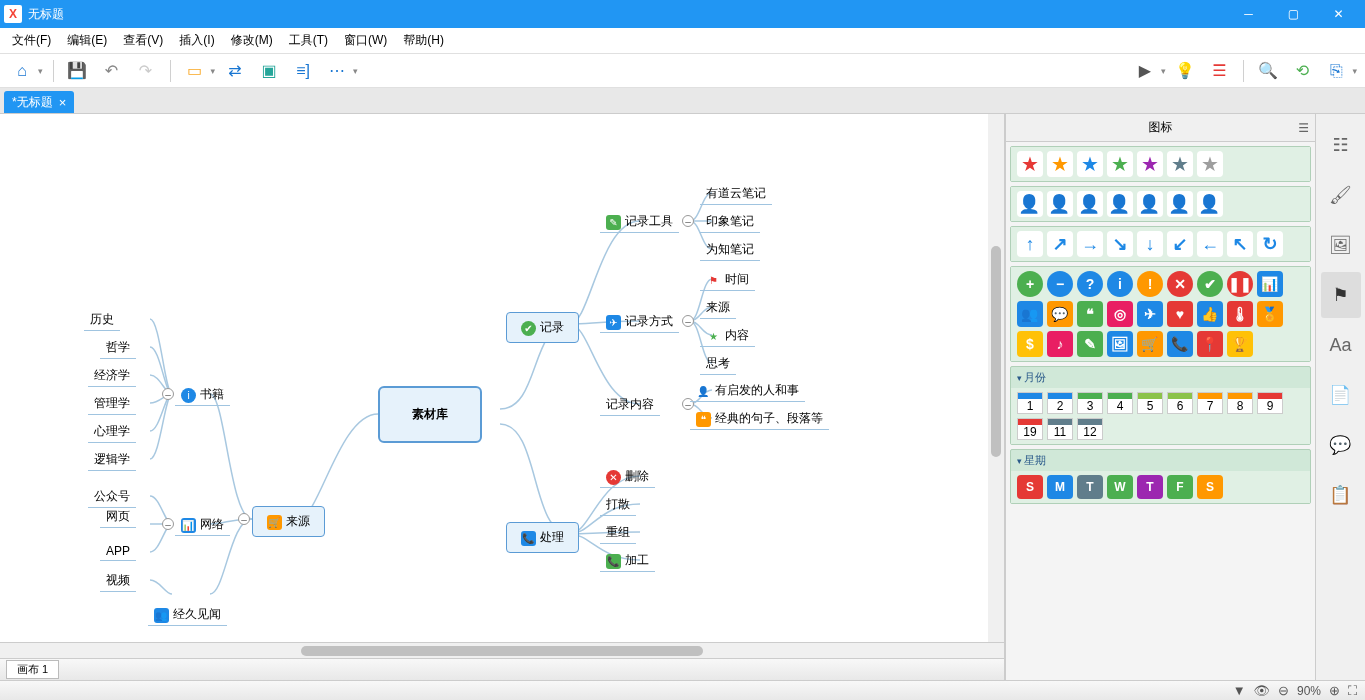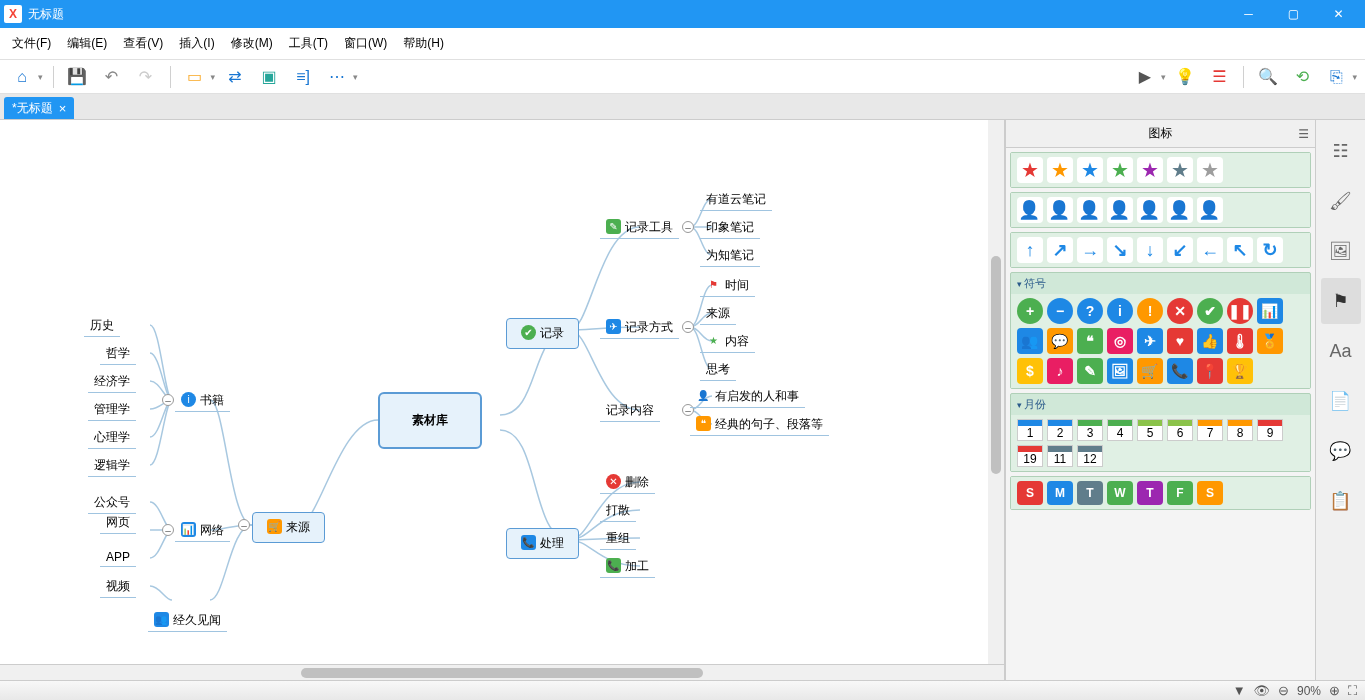--- a/index.html
+++ b/index.html
@@ -1,35 +1,35 @@
 <!DOCTYPE html>
 <html><head>
 <meta charset="utf-8">
 <style>
 *{box-sizing:border-box;margin:0;padding:0;font-family:"Microsoft YaHei",sans-serif;font-size:12px}
 body{width:1365px;height:700px;overflow:hidden;background:#fff;display:flex;flex-direction:column}
 .titlebar{height:28px;background:#2196F3;color:#fff;display:flex;align-items:center;padding:0 4px}
 .titlebar .logo{width:18px;height:18px;background:#fff;border-radius:2px;display:flex;align-items:center;justify-content:center;color:#f44336;font-weight:bold;margin-right:6px}
 .titlebar .title{flex:1}
 .titlebar .winbtn{width:45px;height:28px;display:flex;align-items:center;justify-content:center;color:#fff;cursor:pointer}
-.menubar{height:32px;background:#fff;display:flex;align-items:center;padding:0 4px;border-bottom:1px solid #e0e0e0}
+.menubar{height:26px;background:#fff;display:flex;align-items:center;padding:0 4px;border-bottom:1px solid #e0e0e0}
 .menubar .mitem{padding:4px 8px;cursor:pointer}
 .toolbar{height:34px;background:#fff;display:flex;align-items:center;padding:0 8px;border-bottom:1px solid #e0e0e0;gap:6px}
 .tool{width:28px;height:28px;display:flex;align-items:center;justify-content:center;cursor:pointer;border-radius:3px;font-size:16px}
 .sep{width:1px;height:22px;background:#d0d0d0;margin:0 4px}
 .dd{font-size:9px;color:#888;margin-left:-4px}
 .spacer{flex:1}
 .tabs{height:26px;background:#e8e8e8;display:flex;align-items:flex-end;padding-left:4px;border-bottom:1px solid #ccc}
 .tab{height:22px;background:#2196F3;color:#fff;padding:0 8px;display:flex;align-items:center;gap:6px;border-radius:3px 3px 0 0;font-size:11px}
 .tab .close{cursor:pointer;font-size:13px}
 .main{flex:1;display:flex;overflow:hidden}
 .canvas-wrap{flex:1;display:flex;flex-direction:column;overflow:hidden;border-right:1px solid #ccc}
 .canvas{flex:1;position:relative;background:#fff;overflow:hidden}
 .canvas svg{position:absolute;top:0;left:0}
-.node{position:absolute;background:#fff;border:1px solid #a0c4e0;border-radius:4px;padding:3px 10px;display:flex;align-items:flex-start;gap:4px;white-space:nowrap;font-size:12px}
+.node{position:absolute;background:#fff;border:1px solid #a0c4e0;border-radius:4px;padding:3px 10px;display:flex;align-items:flex-end;gap:4px;white-space:nowrap;font-size:12px}
 .node.leaf{border:none;border-bottom:1px solid #a0c4e0;border-radius:0;padding:2px 6px;background:transparent}
 .node.root{background:#e6f2fb;border:2px solid #5b9bd5;font-size:18px;font-weight:bold;padding:18px 32px;border-radius:6px}
 .node.sub{background:#e6f2fb;border:1px solid #5b9bd5;padding:6px 14px;font-size:13px}
 .nicon{width:15px;height:15px;border-radius:3px;display:inline-flex;align-items:center;justify-content:center;color:#fff;font-size:10px}
 .joint{position:absolute;width:12px;height:12px;border:1px solid #999;border-radius:50%;background:#fff;display:flex;align-items:center;justify-content:center;font-size:10px;color:#666}
 .hscroll{height:16px;background:#f0f0f0;border-top:1px solid #ccc;position:relative}
 .hscroll .thumb{position:absolute;left:30%;width:40%;height:10px;top:3px;background:#c0c0c0;border-radius:5px}
 .vscroll{position:absolute;right:0;top:0;bottom:0;width:16px;background:#f0f0f0}
 .vscroll .thumb{position:absolute;top:25%;height:40%;width:10px;left:3px;background:#c0c0c0;border-radius:5px}
 .sheetbar{height:22px;background:linear-gradient(#f8f8f8,#e8e8e8);border-top:1px solid #ccc;display:flex;align-items:center;padding:0 6px;gap:6px}
@@ -291,20 +291,23 @@
           <span>加工</span>
         </div>
 
       <div class="vscroll">
           <div class="thumb"></div>
         </div>
     </div>
     <div class="hscroll">
         <div class="thumb"></div>
       </div>
+    <div class="sheetbar">
+      <div class="sheet">画布 1</div>
+    </div>
   </div>
 
   <div class="right">
     <div class="right-hdr">
       <span>图标</span>
       <span class="opt">☰</span>
     </div>
     <div class="panel">
       <div class="section">
         <div class="sec-body">
@@ -335,21 +338,20 @@
           <div class="picon arrow">→</div>
           <div class="picon arrow">↘</div>
           <div class="picon arrow">↓</div>
           <div class="picon arrow">↙</div>
           <div class="picon arrow">←</div>
           <div class="picon arrow">↖</div>
           <div class="picon arrow">↻</div>
         </div>
       </div>
       <div class="section">
-        <div class="sec-hdr">符号</div>
         <div class="sec-body">
           <div class="picon sym" style="background:#4caf50;border-radius:50%">+</div>
           <div class="picon sym" style="background:#1e88e5;border-radius:50%">−</div>
           <div class="picon sym" style="background:#1e88e5;border-radius:50%">?</div>
           <div class="picon sym" style="background:#1e88e5;border-radius:50%">i</div>
           <div class="picon sym" style="background:#ff9800;border-radius:50%">!</div>
           <div class="picon sym" style="background:#e53935;border-radius:50%">✕</div>
           <div class="picon sym" style="background:#4caf50;border-radius:50%">✔</div>
           <div class="picon sym" style="background:#e53935;border-radius:50%">❚❚</div>
           <div class="picon sym" style="background:#1e88e5">📊</div>
@@ -419,20 +421,21 @@
               <div class="bar" style="background:#607d8b"></div>
               <div class="num">11</div>
             </div>
             <div class="month">
               <div class="bar" style="background:#607d8b"></div>
               <div class="num">12</div>
             </div>
           </div>
       </div>
       <div class="section">
+        <div class="sec-hdr">星期</div>
         <div class="sec-body" id="weeks">
             <div class="week" style="background: rgb(229, 57, 53);">S</div>
             <div class="week" style="background: rgb(30, 136, 229);">M</div>
             <div class="week" style="background: rgb(96, 125, 139);">T</div>
             <div class="week" style="background: rgb(76, 175, 80);">W</div>
             <div class="week" style="background: rgb(156, 39, 176);">T</div>
             <div class="week" style="background: rgb(76, 175, 80);">F</div>
             <div class="week" style="background: rgb(255, 152, 0);">S</div>
           </div>
       </div>

